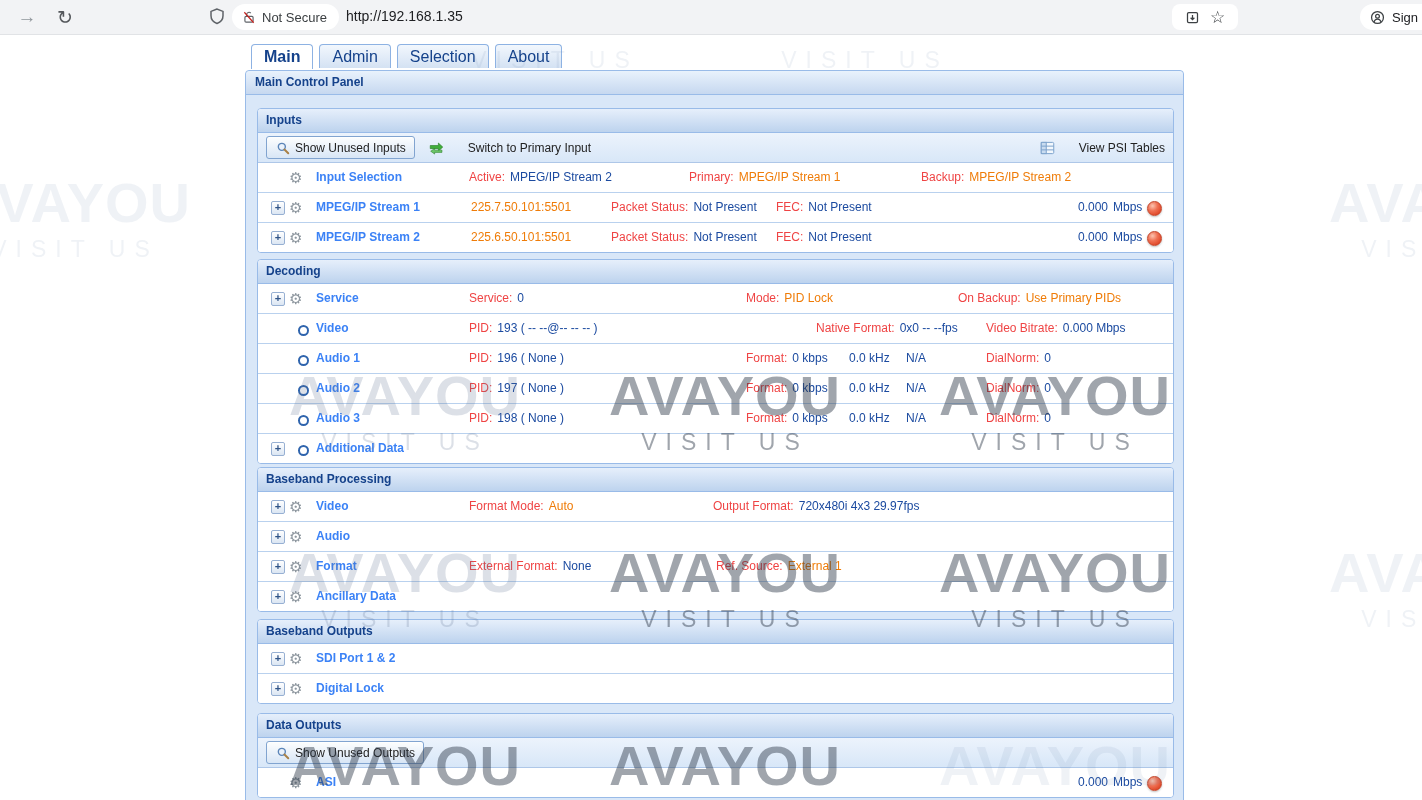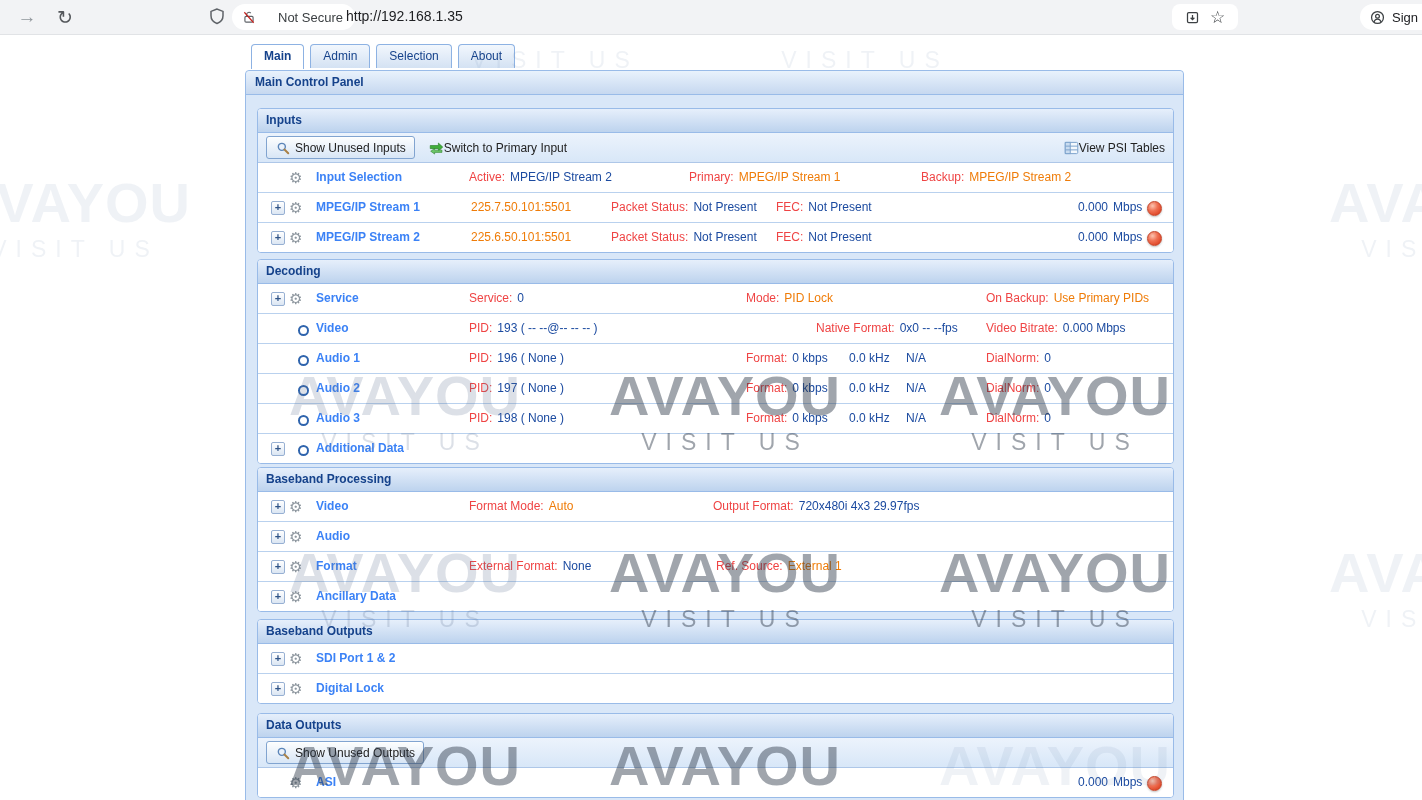--- a/index.html
+++ b/index.html
@@ -5,46 +5,46 @@
   html,body{margin:0;padding:0;}
   body{font-family:"Liberation Sans",sans-serif;background:#fff;}
   #screen{position:relative;width:1422px;height:800px;overflow:hidden;background:#fff;}
 
   
   .browser-bar{position:absolute;left:0;top:0;width:1422px;height:34px;background:#f2f3f5;border-bottom:1px solid #e1e3e6;z-index:60;}
   .nav-ico{position:absolute;top:4px;width:26px;height:26px;display:flex;align-items:center;justify-content:center;color:#54575b;font-size:19px;}
   .fwd{left:14px;color:#8f959b;}
   .reload{left:52px;}
   .shield{position:absolute;left:208px;top:7px;}
-  .chip{position:absolute;left:232px;top:4px;height:26px;background:#fff;border-radius:13px;display:flex;align-items:center;padding:0 12px 0 9px;gap:22px;}
+  .chip{position:absolute;left:232px;top:4px;height:26px;background:#fff;border-radius:13px;display:flex;align-items:center;padding:0 12px 0 9px;gap:6px;}
   .chip-text{font-size:13px;color:#3c4043;}
   .url{position:absolute;left:346px;top:8px;font-size:14px;color:#202124;}
   .tools-pill{position:absolute;left:1172px;top:4px;width:66px;height:26px;background:#fff;border-radius:8px;display:flex;align-items:center;justify-content:center;gap:10px;color:#3c4043;}
   .star{font-size:17px;line-height:1;}
   .signin-pill{position:absolute;left:1360px;top:4px;width:110px;height:26px;background:#fff;border-radius:13px;display:flex;align-items:center;gap:7px;padding-left:10px;}
   .signin-label{font-size:13px;color:#202124;white-space:nowrap;}
 
   
   .tabstrip{position:absolute;left:251px;top:44px;display:flex;gap:6px;z-index:10;}
-  .tab{height:23px;line-height:23px;padding:0 12px;font-size:12px;color:#15428b;
+  .tab{height:23px;line-height:23px;padding:0 12px;font-size:16px;color:#15428b;
        border:1px solid #8db2e3;border-bottom:none;border-radius:4px 4px 0 0;
        background:linear-gradient(#f2f7fd,#d4e2f3);cursor:pointer;}
   .tab.active{background:#fff;font-weight:bold;height:24px;}
 
   
   .mcp{position:absolute;left:245px;top:70px;width:937px;height:760px;background:#d9e7f8;border:1px solid #99bbe8;border-radius:4px 4px 0 0;z-index:5;}
   .mcp-header{height:23px;line-height:23px;background:linear-gradient(#e9f2fc,#c6d8f0);border-bottom:1px solid #99bbe8;
               font-size:12px;font-weight:bold;color:#15428b;padding-left:9px;border-radius:4px 4px 0 0;}
   .section{position:absolute;left:11px;width:915px;border:1px solid #99bbe8;border-radius:4px;background:#fff;overflow:hidden;}
   .sec-header{height:23px;line-height:23px;background:linear-gradient(#e6effb,#bdd3ee);border-bottom:1px solid #99bbe8;
               font-size:12px;font-weight:bold;color:#15428b;padding-left:8px;}
   .sec-toolbar{height:29px;background:linear-gradient(#ecf3fc,#d8e7f8);border-bottom:1px solid #aec7e8;display:flex;align-items:center;padding:0 8px;gap:14px;}
   .tb-button{display:inline-flex;align-items:center;gap:5px;height:21px;padding:0 8px;font-size:12px;color:#222;
              border:1px solid #81a4d0;border-radius:3px;background:linear-gradient(#fdfefe,#d8e6f6);box-shadow:0 1px 1px rgba(255,255,255,.8) inset;cursor:pointer;}
-  .tb-item{display:inline-flex;align-items:center;gap:0;font-size:12px;color:#222;cursor:pointer;}
+  .tb-item{display:inline-flex;align-items:center;gap:24px;font-size:12px;color:#222;cursor:pointer;}
   .tb-right{margin-left:auto;}
 
   .row{position:relative;height:29px;background:#fff;border-bottom:1px solid #b9d1ee;font-size:12px;}
   .row:last-child{border-bottom:none;}
   .row .name{position:absolute;left:58px;top:0;line-height:29px;font-weight:bold;color:#3b82f6;white-space:nowrap;}
   .cell{position:absolute;top:0;line-height:29px;white-space:nowrap;}
   .lbl{color:#ef4444;}
   .val{margin-left:5px;}
   .blue{color:#1c4ba0;}
   .orange{color:#ef7c08;}
@@ -217,21 +217,21 @@
       <div class="row">
         <span class="expand">+</span>
         <span class="gear">⚙</span>
         <span class="name">Service</span>
         <span class="cell" style="left:211px">
           <span class="lbl">Service:</span><span class="val blue">0</span>
         </span>
         <span class="cell" style="left:488px">
           <span class="lbl">Mode:</span><span class="val orange">PID Lock</span>
         </span>
-        <span class="cell" style="left:728px">
+        <span class="cell" style="left:700px">
           <span class="lbl">On Backup:</span><span class="val orange">Use Primary PIDs</span>
         </span>
       </div>
 
       <div class="row">
         <span class="dot"></span>
         <span class="name">Video</span>
         <span class="cell" style="left:211px">
           <span class="lbl">PID:</span><span class="val blue">193 ( --  --@--  -- -- )</span>
         </span>

